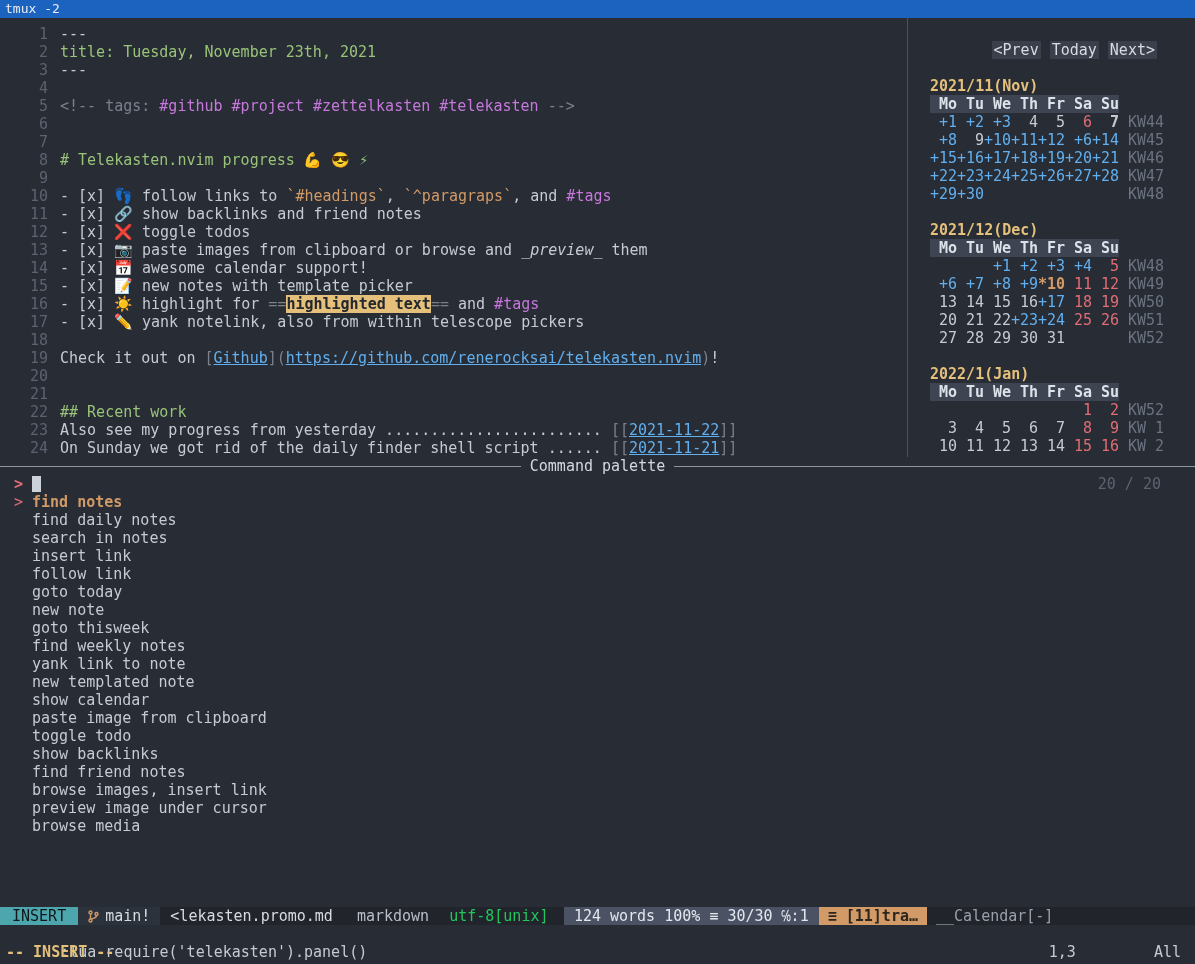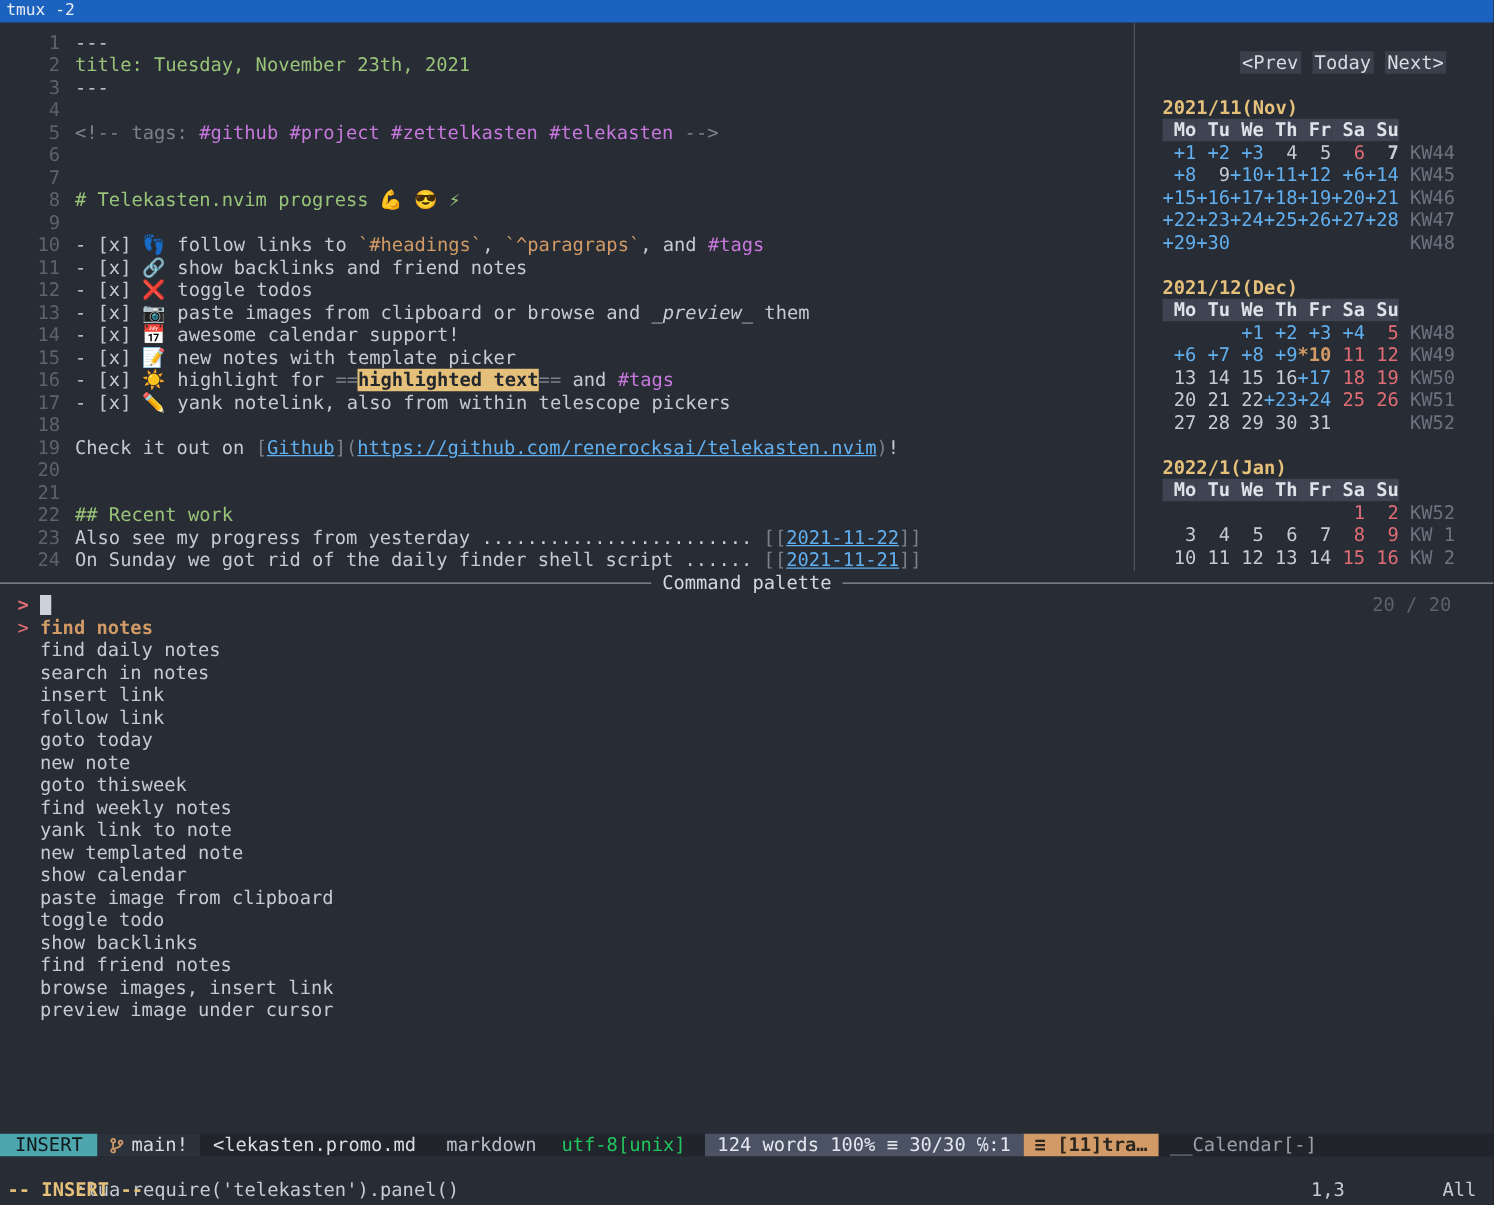--- a/index.html
+++ b/index.html
@@ -172,20 +172,21 @@
       <div class="pal-item">find weekly notes</div>
       <div class="pal-item">yank link to note</div>
       <div class="pal-item">new templated note</div>
       <div class="pal-item">show calendar</div>
       <div class="pal-item">paste image from clipboard</div>
       <div class="pal-item">toggle todo</div>
       <div class="pal-item">show backlinks</div>
       <div class="pal-item">find friend notes</div>
       <div class="pal-item">browse images, insert link</div>
       <div class="pal-item">preview image under cursor</div>
+      <div class="pal-item">browse media</div>
     </div>
 
   <div class="bottom-block">
     <div class="statusline">
       <div class="sl-left">
         <span class="seg-mode">INSERT</span>
         <span class="seg-git">
           <svg width="11" height="13" viewBox="0 0 11 13" fill="none" stroke="#d19a66" stroke-width="1.4">
             <circle cx="2.5" cy="2.5" r="1.5"></circle>
             <circle cx="2.5" cy="10.5" r="1.5"></circle>

